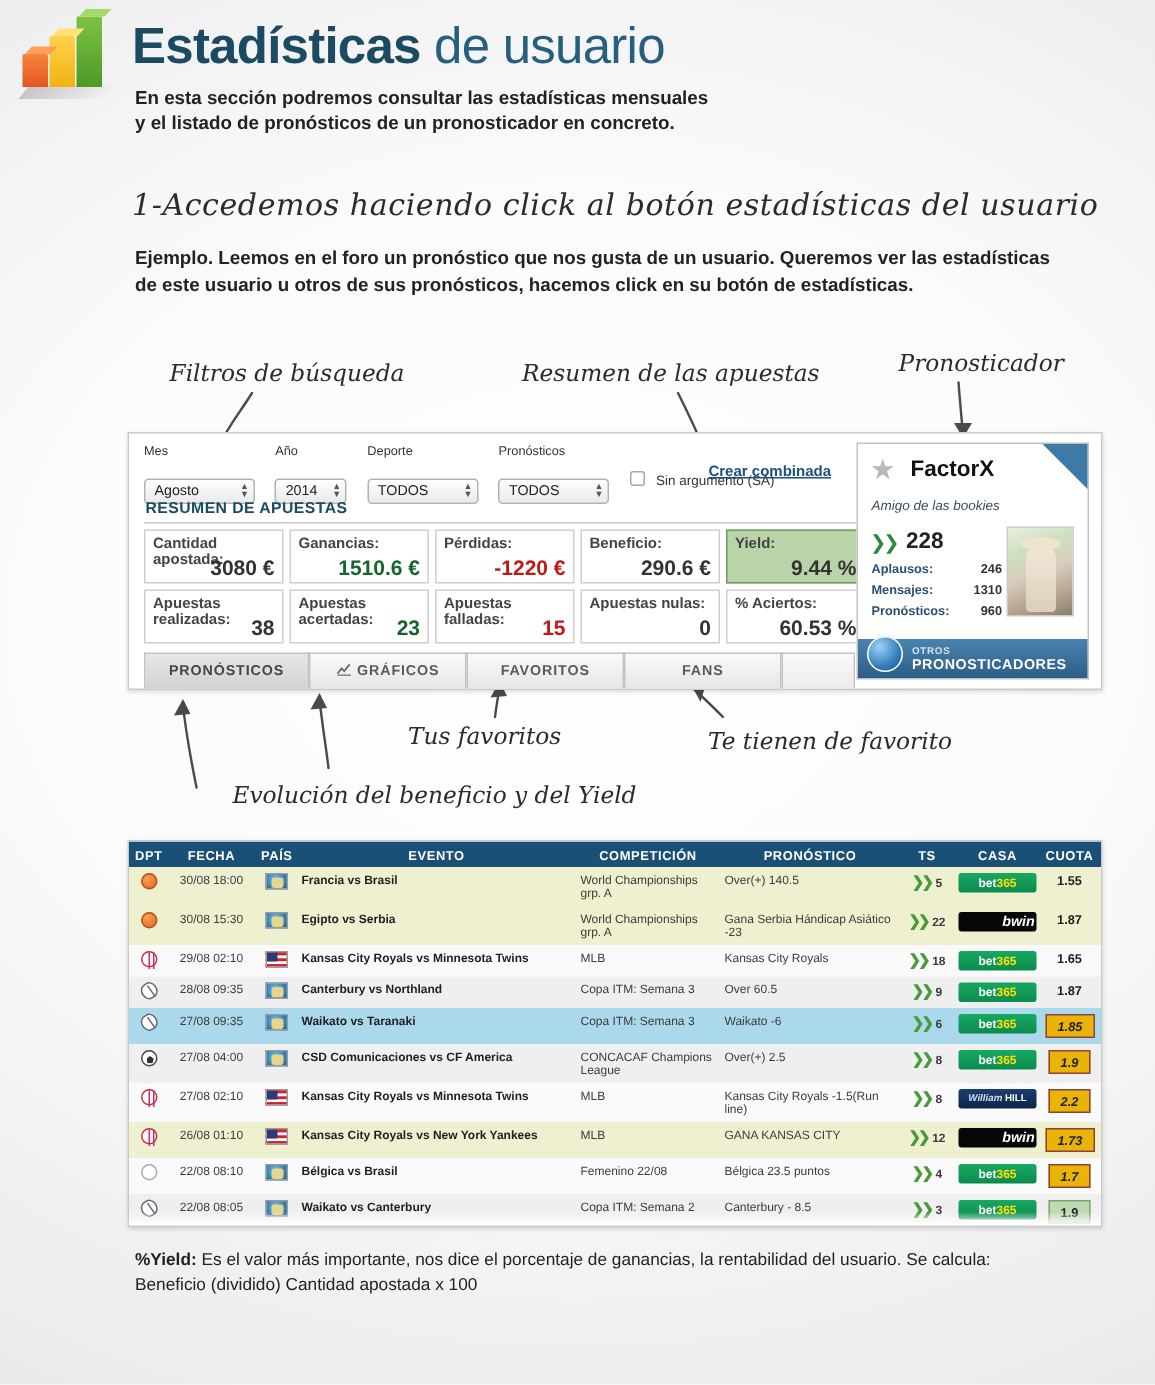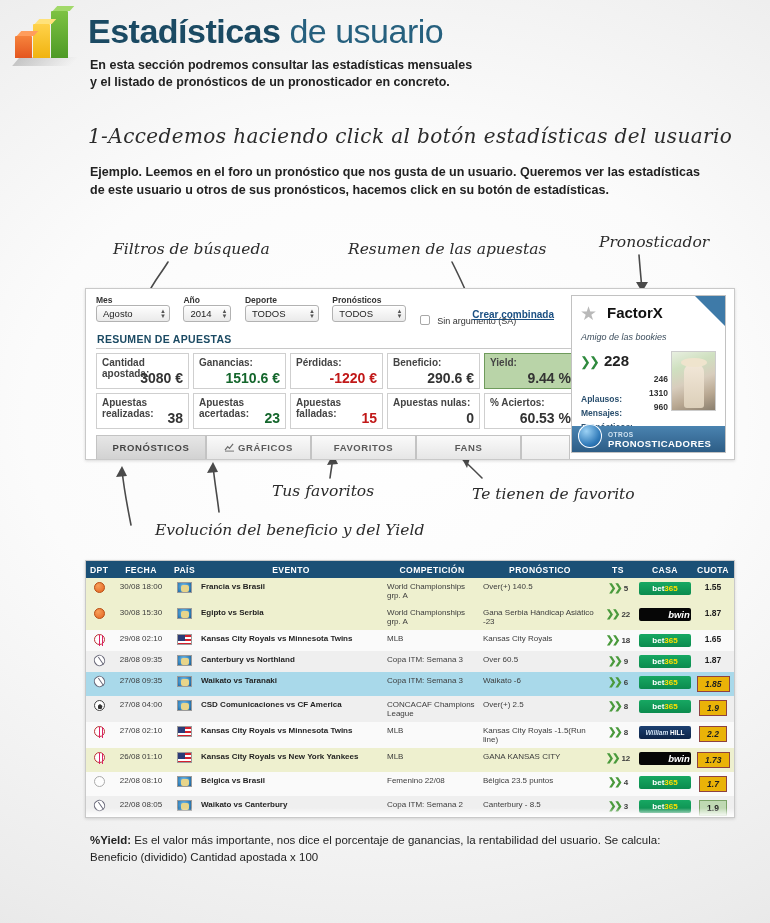--- a/index.html
+++ b/index.html
@@ -46,21 +46,21 @@
   .a-evol    { left:155px; top:521px; }
 
   svg.arrows { position:absolute; left:0; top:0; width:770px; height:923px;
                pointer-events:none; }
 
   
   .panel { position:absolute; left:85px; top:288px; width:650px; height:172px;
     background:#fff; border:1px solid #c9c9c9; box-shadow:0 1px 3px rgba(0,0,0,.14); }
   .filters { position:absolute; left:10px; top:6px; }
   .fgrp { display:inline-block; vertical-align:top; margin-right:9px; }
-  .flab { font-size:8.5px; font-weight:bold; color:#333; margin-bottom:0; }
+  .flab { font-size:8.5px; font-weight:normal; color:#333; margin-bottom:14px; }
   .fsel { height:17px; border:1px solid #b2b2b2; border-radius:3px;
           background:linear-gradient(180deg,#fefefe,#eaeaea);
           font-size:9.5px; color:#222; padding:0 16px 0 6px; line-height:15px;
           position:relative; box-shadow:0 1px 0 rgba(255,255,255,.8) inset; }
   .fsel .arw { position:absolute; right:3px; top:3px; font-size:6px; color:#555; line-height:5px; }
   .w-mes{width:74px;} .w-ano{width:48px;} .w-dep{width:74px;} .w-pro{width:74px;}
   .chk { display:inline-block; vertical-align:top; margin-top:15px; }
   .chkbox { display:inline-block; width:10px; height:10px; border:1px solid #a8a8a8;
             background:#fff; border-radius:2px; vertical-align:-1px; }
   .chklab { font-size:9px; color:#333; margin-left:3px; }
@@ -96,21 +96,21 @@
   
   .ucard { position:absolute; right:8px; top:6px; width:155px; height:158px;
            background:#fff; border:1px solid #c2c2c2; }
   .ucorner { position:absolute; right:0; top:0; width:0; height:0;
              border-top:30px solid #3e7aa8; border-left:30px solid transparent; }
   .uname { position:absolute; left:35px; top:8px; font-size:15px; font-weight:bold; color:#111; }
   .ustar { position:absolute; left:8px; top:9px; font-size:19px; color:#b9b9b9; line-height:17px; }
   .umotto{ position:absolute; left:9px; top:36px; font-size:9px; font-style:italic; color:#3e4f5e; }
   .ubig  { position:absolute; left:32px; top:56px; font-size:15px; font-weight:bold; color:#222; }
   .ugreen{ position:absolute; left:8px; top:58px; font-size:13px; color:#2f8a3e; letter-spacing:-2px; }
-  .ustat { position:absolute; font-size:8.5px; font-weight:bold; color:#2a4f6e;margin-top:20px; }
+  .ustat { position:absolute; font-size:8.5px; font-weight:bold; color:#2a4f6e; }
   .uval  { position:absolute; font-size:8.5px; font-weight:bold; color:#333; text-align:right; width:34px; }
   .s1{left:9px;top:78px;} .s2{left:9px;top:92px;} .s3{left:9px;top:106px;}
   .v1{left:62px;top:78px;} .v2{left:62px;top:92px;} .v3{left:62px;top:106px;}
   .uphoto{ position:absolute; right:9px; top:55px; width:45px; height:60px;
            border:1px solid #ccc; overflow:hidden;
            background:linear-gradient(160deg,#e8efe0 0%,#cfe0c0 25%,#d8cdbd 50%,#b9a892 75%,#8a7f6e 100%); }
   .uphoto .fig { position:absolute; left:12px; top:12px; width:20px; height:44px;
            background:linear-gradient(180deg,#f2e7d8,#dccfb9); border-radius:8px 8px 3px 3px; }
   .uphoto .hat { position:absolute; left:9px; top:6px; width:26px; height:9px;
            background:#efe4cd; border-radius:50%; }

